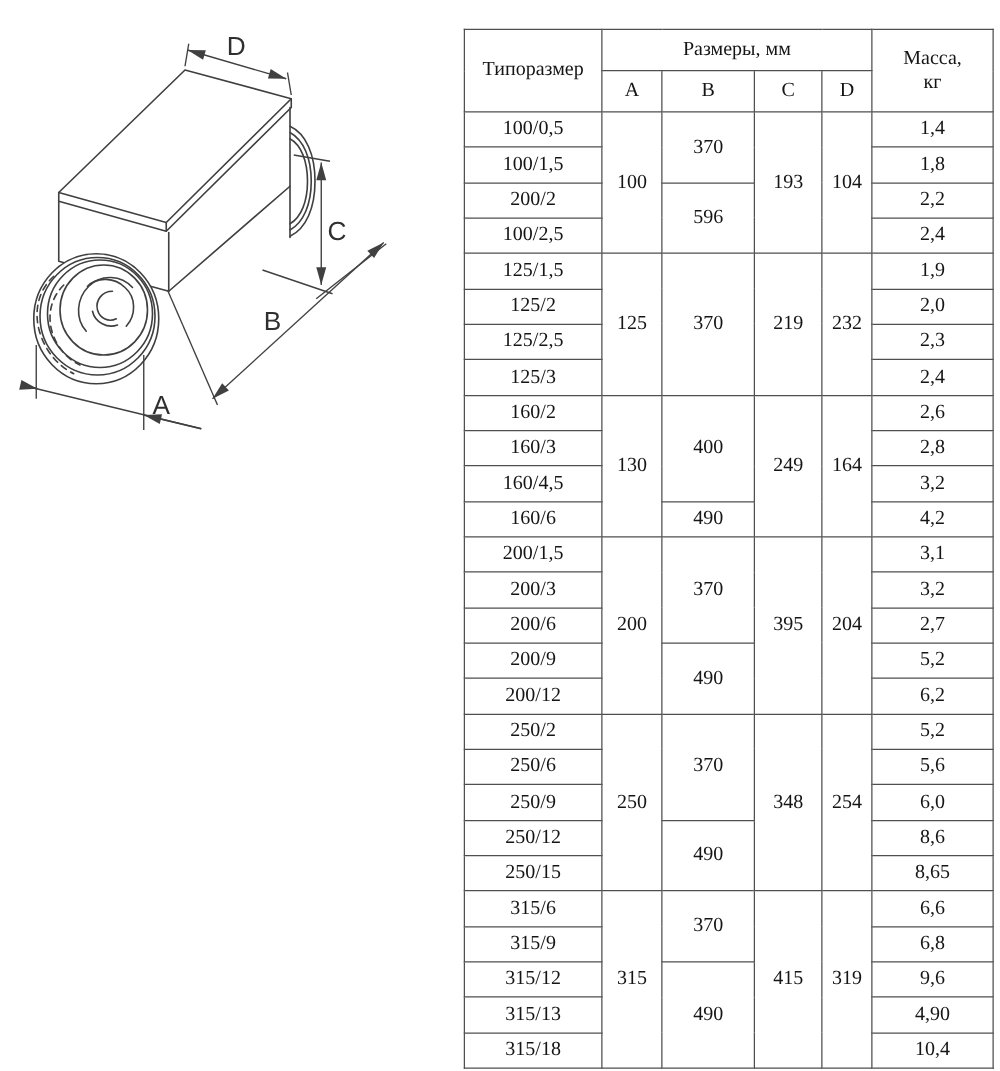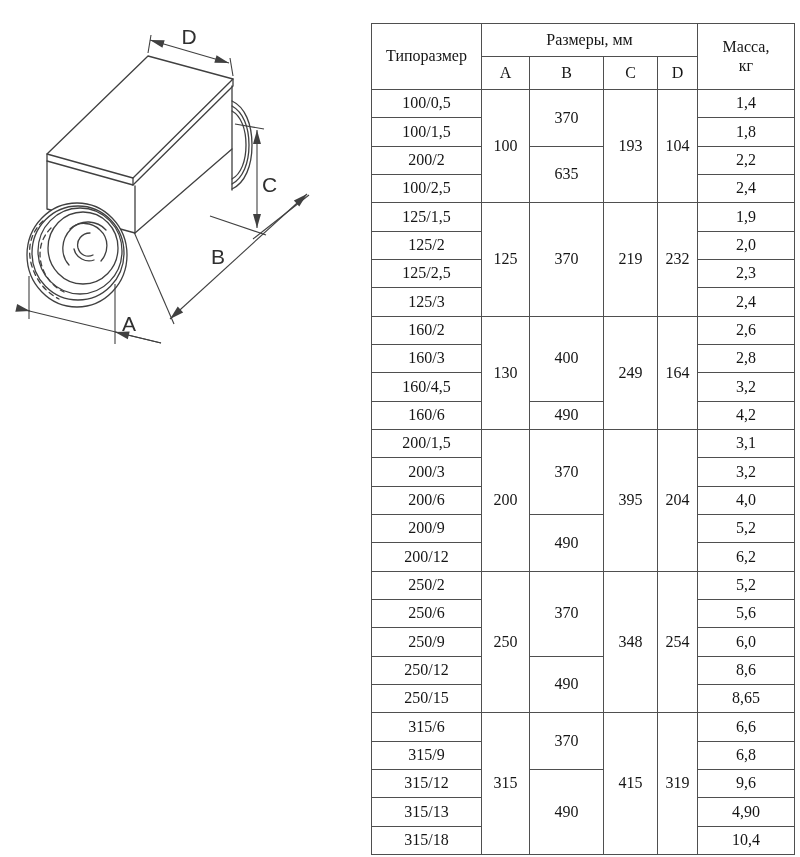--- a/index.html
+++ b/index.html
@@ -134,21 +134,21 @@
       <td rowspan="4">193</td>
       <td rowspan="4">104</td>
       <td>1,4</td>
     </tr>
     <tr>
       <td>100/1,5</td>
       <td>1,8</td>
     </tr>
     <tr>
       <td>200/2</td>
-      <td rowspan="2">635</td>
+      <td rowspan="2">596</td>
       <td>2,2</td>
     </tr>
     <tr>
       <td>100/2,5</td>
       <td>2,4</td>
     </tr>
 
     <tr>
       <td>125/1,5</td>
       <td rowspan="4">125</td>
@@ -199,21 +199,21 @@
       <td rowspan="5">395</td>
       <td rowspan="5">204</td>
       <td>3,1</td>
     </tr>
     <tr>
       <td>200/3</td>
       <td>3,2</td>
     </tr>
     <tr>
       <td>200/6</td>
-      <td>4,0</td>
+      <td>2,7</td>
     </tr>
     <tr>
       <td>200/9</td>
       <td rowspan="2">490</td>
       <td>5,2</td>
     </tr>
     <tr>
       <td>200/12</td>
       <td>6,2</td>
     </tr>

